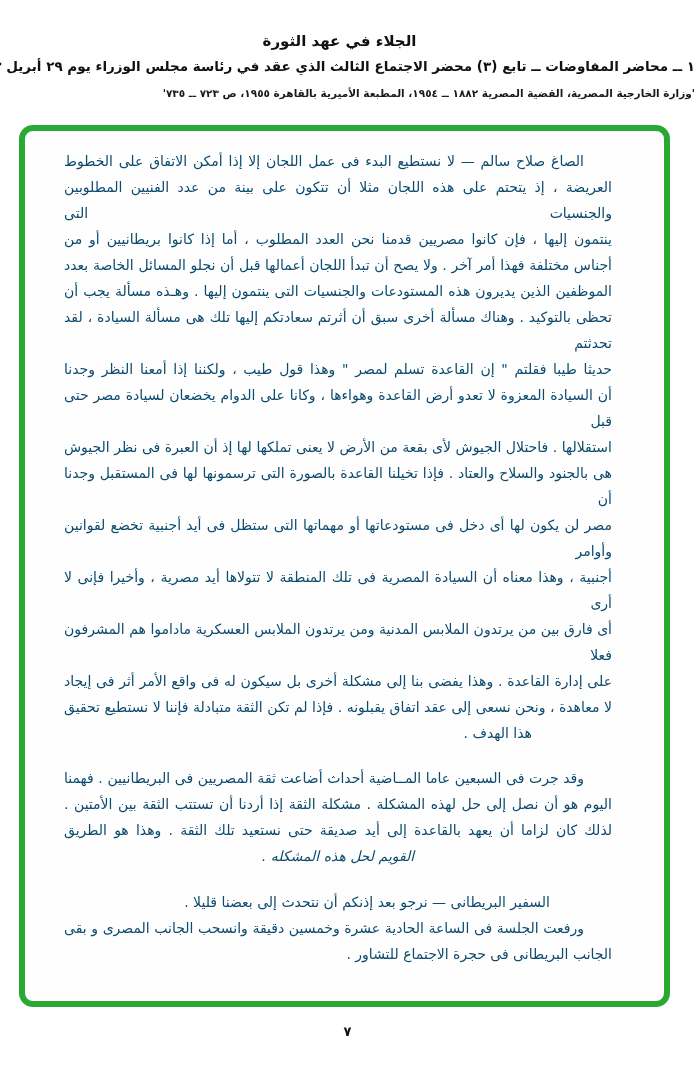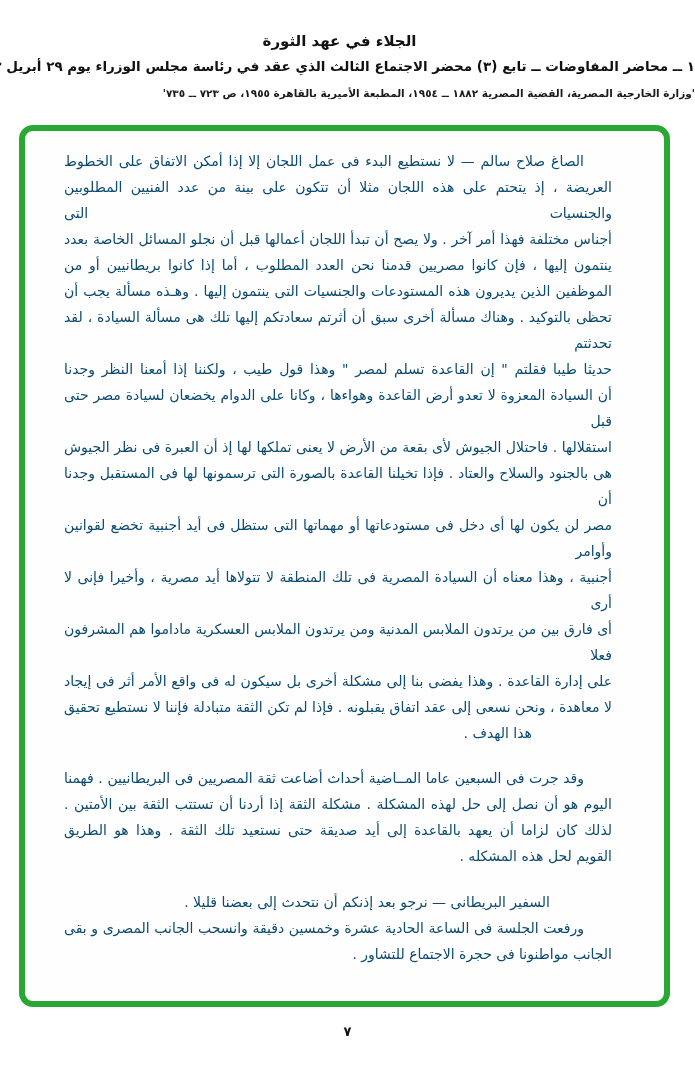--- a/index.html
+++ b/index.html
@@ -46,21 +46,21 @@
   .ln{
     direction:rtl;
     font-size:14px;
     line-height:26px;
     color:#0c4a6e;
     font-family:"DejaVu Sans",sans-serif;
   }
   .jf{text-align:justify;text-align-last:justify;}
   .ind{padding-right:28px;}
   .ar{text-align:right;}
-  .al{text-align:right;}
+  .al{text-align:center;font-style:italic;}
   .pr62{padding-right:62px;}
   .pr80{padding-right:80px;}
   .mt14{margin-top:19px;}
   .mt18{margin-top:0;}
   .mt20{margin-top:20px;}
   
   .pagenum{
     position:absolute;left:0;top:1024px;width:695px;
     text-align:center;font-size:13px;font-weight:bold;color:#111;
   }
@@ -72,22 +72,22 @@
   <div class="hdr-title">الجلاء في عهد الثورة</div>
   <div class="hdr-sub">١ ــ محاضر المفاوضات ــ تابع (٣) محضر الاجتماع الثالث الذي عقد في رئاسة مجلس الوزراء يوم ٢٩ أبريل ١٩٥٣</div>
   <div class="hdr-src">'وزارة الخارجية المصرية، القضية المصرية ١٨٨٢ ــ ١٩٥٤، المطبعة الأميرية بالقاهرة ١٩٥٥، ص ٧٢٣ ــ ٧٣٥'</div>
 </div>
 
 <div class="frame">
 
   <div class="par">
     <div class="ln jf ind">الصاغ صلاح سالم — لا نستطيع البدء فى عمل اللجان إلا إذا أمكن الاتفاق على الخطوط</div>
     <div class="ln jf">العريضة ، إذ يتحتم على هذه اللجان مثلا أن تتكون على بينة من عدد الفنيين المطلوبين والجنسيات التى</div>
+    <div class="ln jf">ينتمون إليها ، فإن كانوا مصريين قدمنا نحن العدد المطلوب ، أما إذا كانوا بريطانيين أو من</div>
     <div class="ln jf">أجناس مختلفة فهذا أمر آخر . ولا يصح أن تبدأ اللجان أعمالها قبل أن نجلو المسائل الخاصة بعدد</div>
-    <div class="ln jf">ينتمون إليها ، فإن كانوا مصريين قدمنا نحن العدد المطلوب ، أما إذا كانوا بريطانيين أو من</div>
     <div class="ln jf">الموظفين الذين يديرون هذه المستودعات والجنسيات التى ينتمون إليها . وهـذه مسألة يجب أن</div>
     <div class="ln jf">تحظى بالتوكيد . وهناك مسألة أخرى سبق أن أثرتم سعادتكم إليها تلك هى مسألة السيادة ، لقد تحدثتم</div>
     <div class="ln jf">حديثا طيبا فقلتم " إن القاعدة تسلم لمصر " وهذا قول طيب ، ولكننا إذا أمعنا النظر وجدنا</div>
     <div class="ln jf">أن السيادة المعزوة لا تعدو أرض القاعدة وهواءها ، وكانا على الدوام يخضعان لسيادة مصر حتى قبل</div>
     <div class="ln jf">استقلالها . فاحتلال الجيوش لأى بقعة من الأرض لا يعنى تملكها لها إذ أن العبرة فى نظر الجيوش</div>
     <div class="ln jf">هى بالجنود والسلاح والعتاد . فإذا تخيلنا القاعدة بالصورة التى ترسمونها لها فى المستقبل وجدنا أن</div>
     <div class="ln jf">مصر لن يكون لها أى دخل فى مستودعاتها أو مهماتها التى ستظل فى أيد أجنبية تخضع لقوانين وأوامر</div>
     <div class="ln jf">أجنبية ، وهذا معناه أن السيادة المصرية فى تلك المنطقة لا تتولاها أيد مصرية ، وأخيرا فإنى لا أرى</div>
     <div class="ln jf">أى فارق بين من يرتدون الملابس المدنية ومن يرتدون الملابس العسكرية ماداموا هم المشرفون فعلا</div>
     <div class="ln jf">على إدارة القاعدة . وهذا يفضى بنا إلى مشكلة أخرى بل سيكون له فى واقع الأمر أثر فى إيجاد</div>
@@ -101,18 +101,18 @@
     <div class="ln jf">لذلك كان لزاما أن يعهد بالقاعدة إلى أيد صديقة حتى نستعيد تلك الثقة . وهذا هو الطريق</div>
     <div class="ln al">القويم لحل هذه المشكله .</div>
   </div>
 
   <div class="par mt20">
     <div class="ln ar pr62">السفير البريطانى — نرجو بعد إذنكم أن نتحدث إلى بعضنا قليلا .</div>
   </div>
 
   <div class="par mt18">
     <div class="ln jf ind">ورفعت الجلسة فى الساعة الحادية عشرة وخمسين دقيقة وانسحب الجانب المصرى و بقى</div>
-    <div class="ln ar">الجانب مواطنونا فى حجرة الاجتماع للتشاور .</div>
+    <div class="ln ar">الجانب البريطانى فى حجرة الاجتماع للتشاور .</div>
   </div>
 
 </div>
 
 <div class="pagenum">٧</div>
 
 </body></html>

